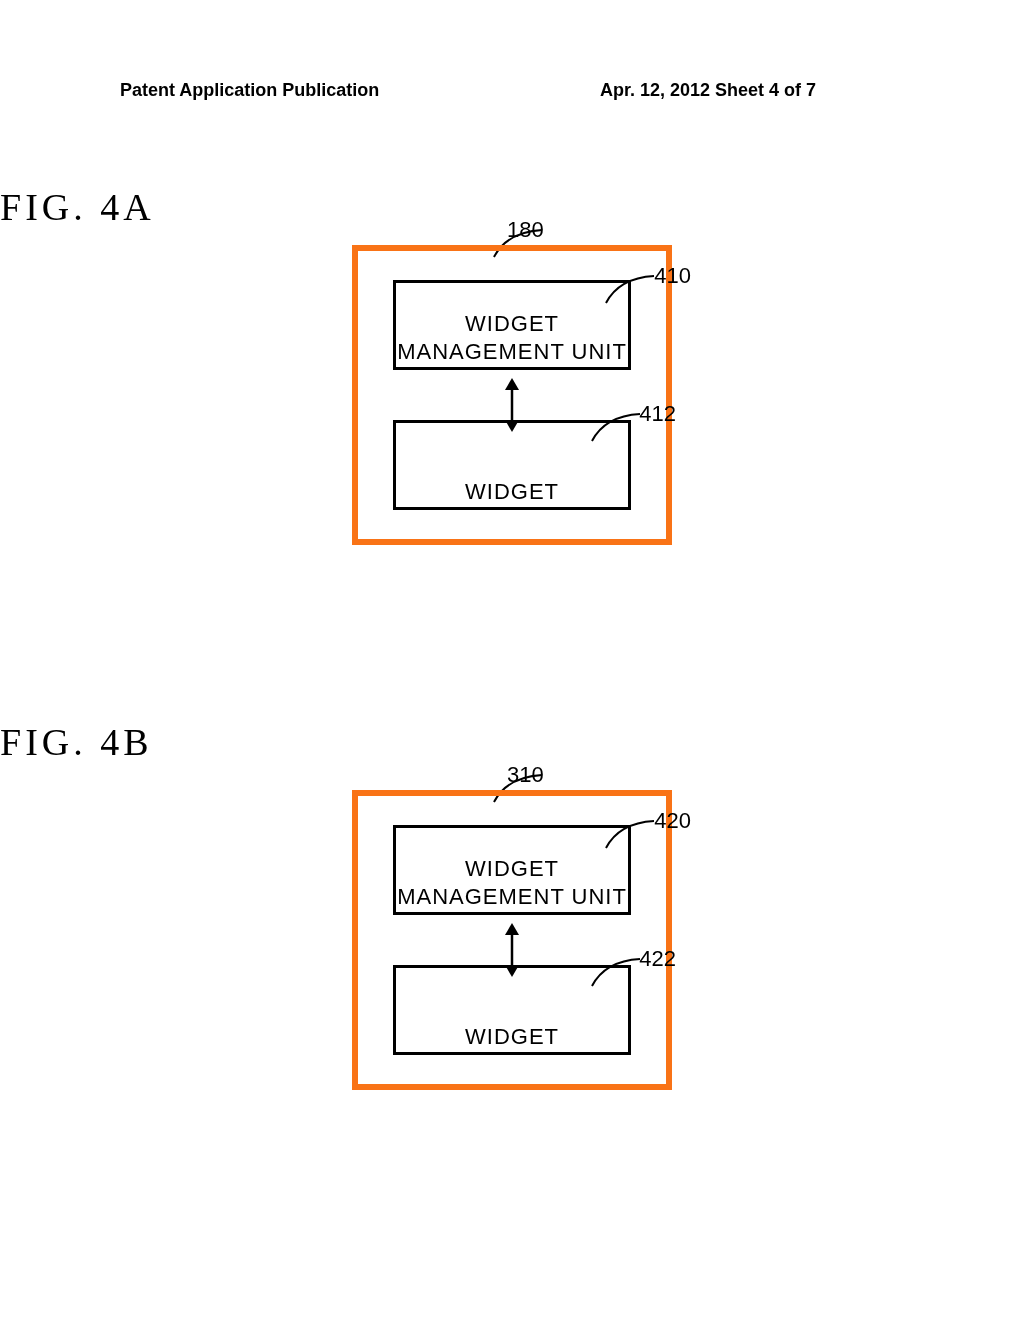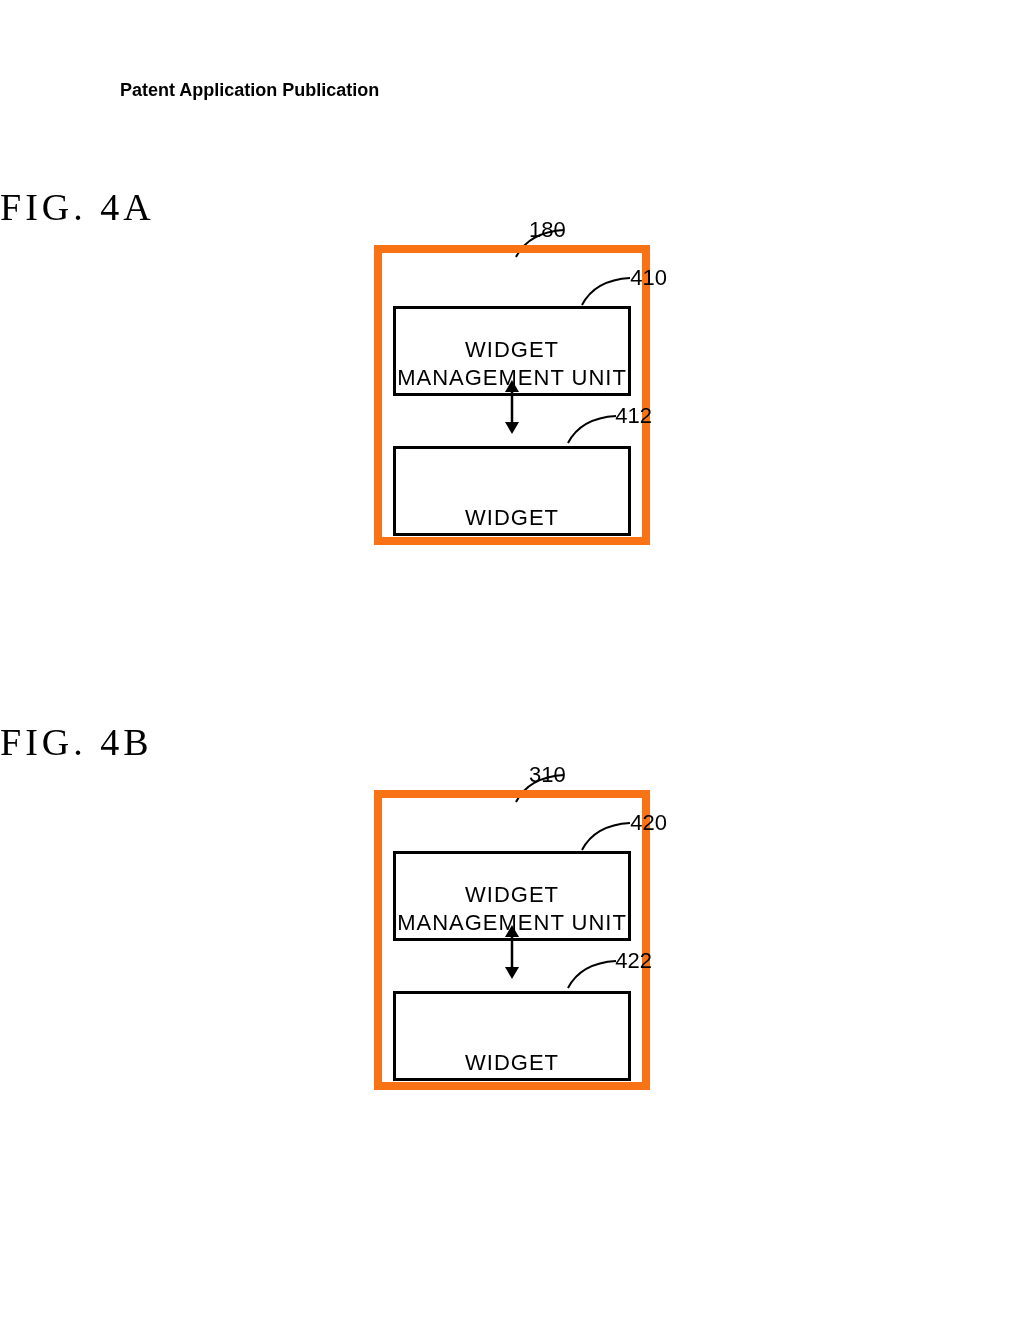--- a/index.html
+++ b/index.html
@@ -59,28 +59,28 @@
       left: 50%;
       transform: translateX(-50%);
     }
     .diagram-a {
       top: 245px;
     }
     .diagram-b {
       top: 790px;
     }
     .outer-box {
-      border: 8px solid #f97316;
-      width: 276px;
+      border: 6px solid #f97316;
+      width: 320px;
       height: 300px;
       position: relative;
       display: flex;
       flex-direction: column;
       align-items: center;
-      padding-top: 53px;
+      padding-top: 29px;
     }
     .inner-box {
       border: 3px solid black;
       width: 238px;
       height: 90px;
       display: flex;
       flex-direction: column;
       justify-content: flex-end;
       align-items: center;
       font-size: 22px;
@@ -145,20 +145,21 @@
       transform: translateX(-50%);
       width: 20px;
       height: 54px;
     }
   </style>
 </head>
 <body>
 
 <div class="header">
   <div class="header-left">Patent Application Publication</div>
+  <div class="header-center">Apr. 12, 2012  Sheet 4 of 7</div>
 </div>
 
 <div class="fig-title fig-4a-title">FIG.  4A</div>
 
 <div class="diagram diagram-a">
   <svg class="curve-outer" viewBox="0 0 55 32">
     <path d="M 2 30 Q 15 5 50 3" stroke="black" stroke-width="2" fill="none"></path>
   </svg>
   <div class="outer-ref">180</div>
   <div class="outer-box">

